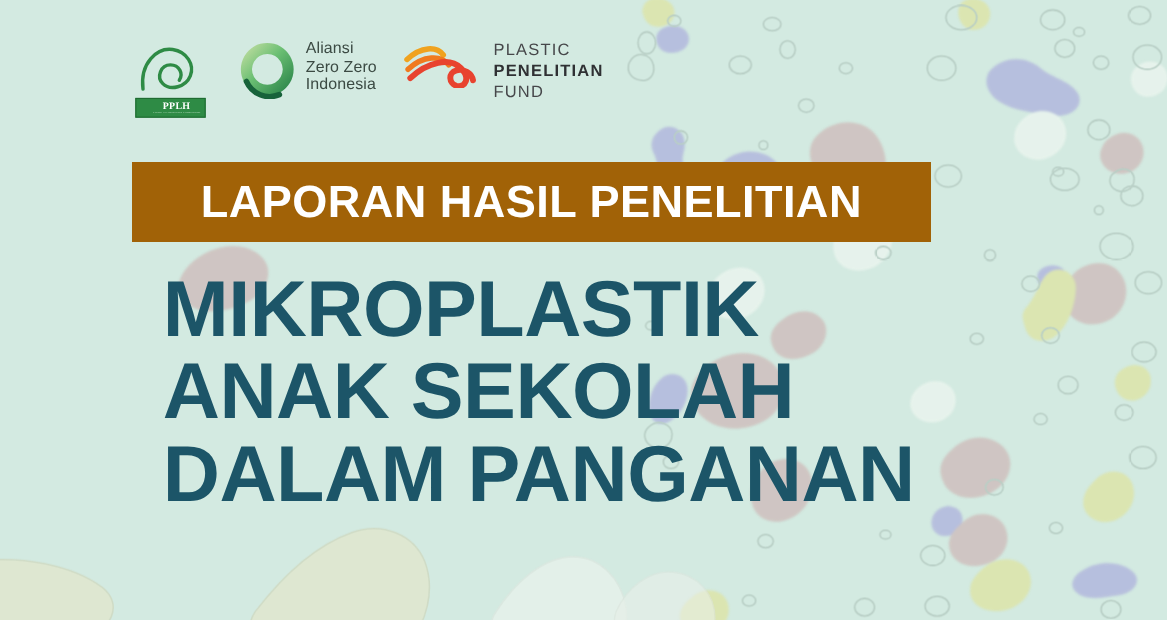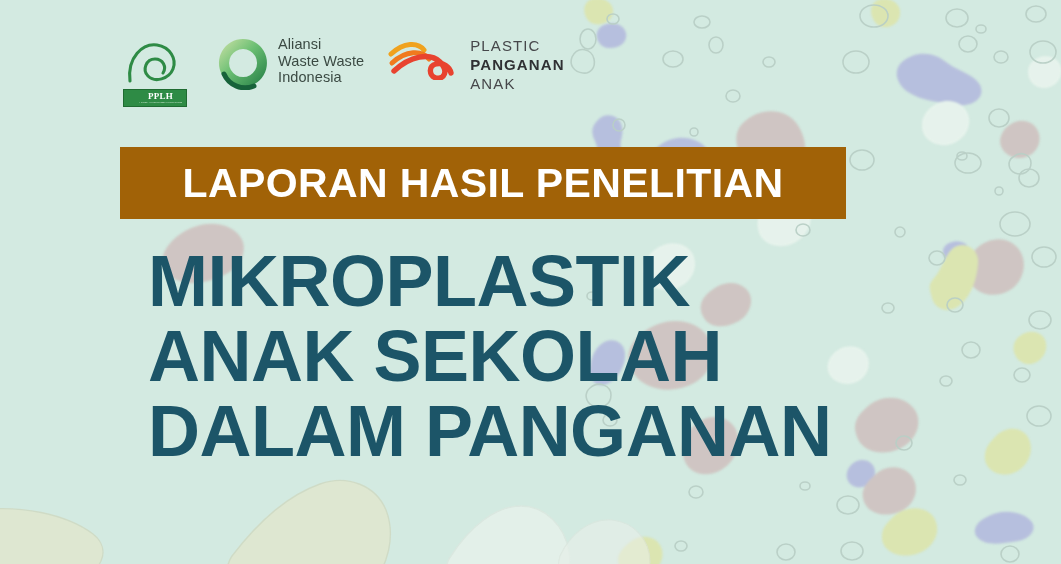--- a/index.html
+++ b/index.html
@@ -312,35 +312,35 @@
             <stop offset="0%" stop-color="#cfe3a8"></stop>
             <stop offset="45%" stop-color="#6bbf73"></stop>
             <stop offset="100%" stop-color="#1f7a42"></stop>
           </linearGradient>
         </defs>
         <path d="M27 3 a24 24 0 1 1 -0.1 0 Z M27 13 a14 14 0 1 0 0.1 0 Z" fill="url(#azwiGrad)" fill-rule="evenodd"></path>
         <path d="M8 38 a23 23 0 0 0 30 12" fill="none" stroke="#17623a" stroke-width="5" stroke-linecap="round"></path>
       </svg>
       <div class="azwi-text">
         <div>Aliansi</div>
-        <div>Waste Waste</div>
+        <div>Zero Zero</div>
         <div>Indonesia</div>
       </div>
     </div>
 
     <div class="logo">
       <svg class="psf-mark" viewBox="0 0 74 44" xmlns="http://www.w3.org/2000/svg">
         <path d="M3 18 C16 6, 30 6, 36 14" fill="none" stroke="#f0a21e" stroke-width="5" stroke-linecap="round"></path>
         <path d="M4 27 C18 14, 34 14, 41 23" fill="none" stroke="#f07a1e" stroke-width="5" stroke-linecap="round"></path>
         <path d="M6 35 C22 20, 42 16, 52 26 C61 35, 56 44, 48 42 C41 40, 40 30, 48 28 C55 26, 62 31, 63 37" fill="none" stroke="#e8432f" stroke-width="5.4" stroke-linecap="round"></path>
       </svg>
       <div class="psf-text">
         <div>PLASTIC</div>
-        <div class="psf-strong">PANGANAN</div>
-        <div>ANAK</div>
+        <div class="psf-strong">PENELITIAN</div>
+        <div>FUND</div>
       </div>
     </div>
   </div>
 
   <div class="banner">
     <span class="banner-text">LAPORAN HASIL PENELITIAN</span>
   </div>
 
   <div class="title-block">
     <div class="title-rule"></div>

